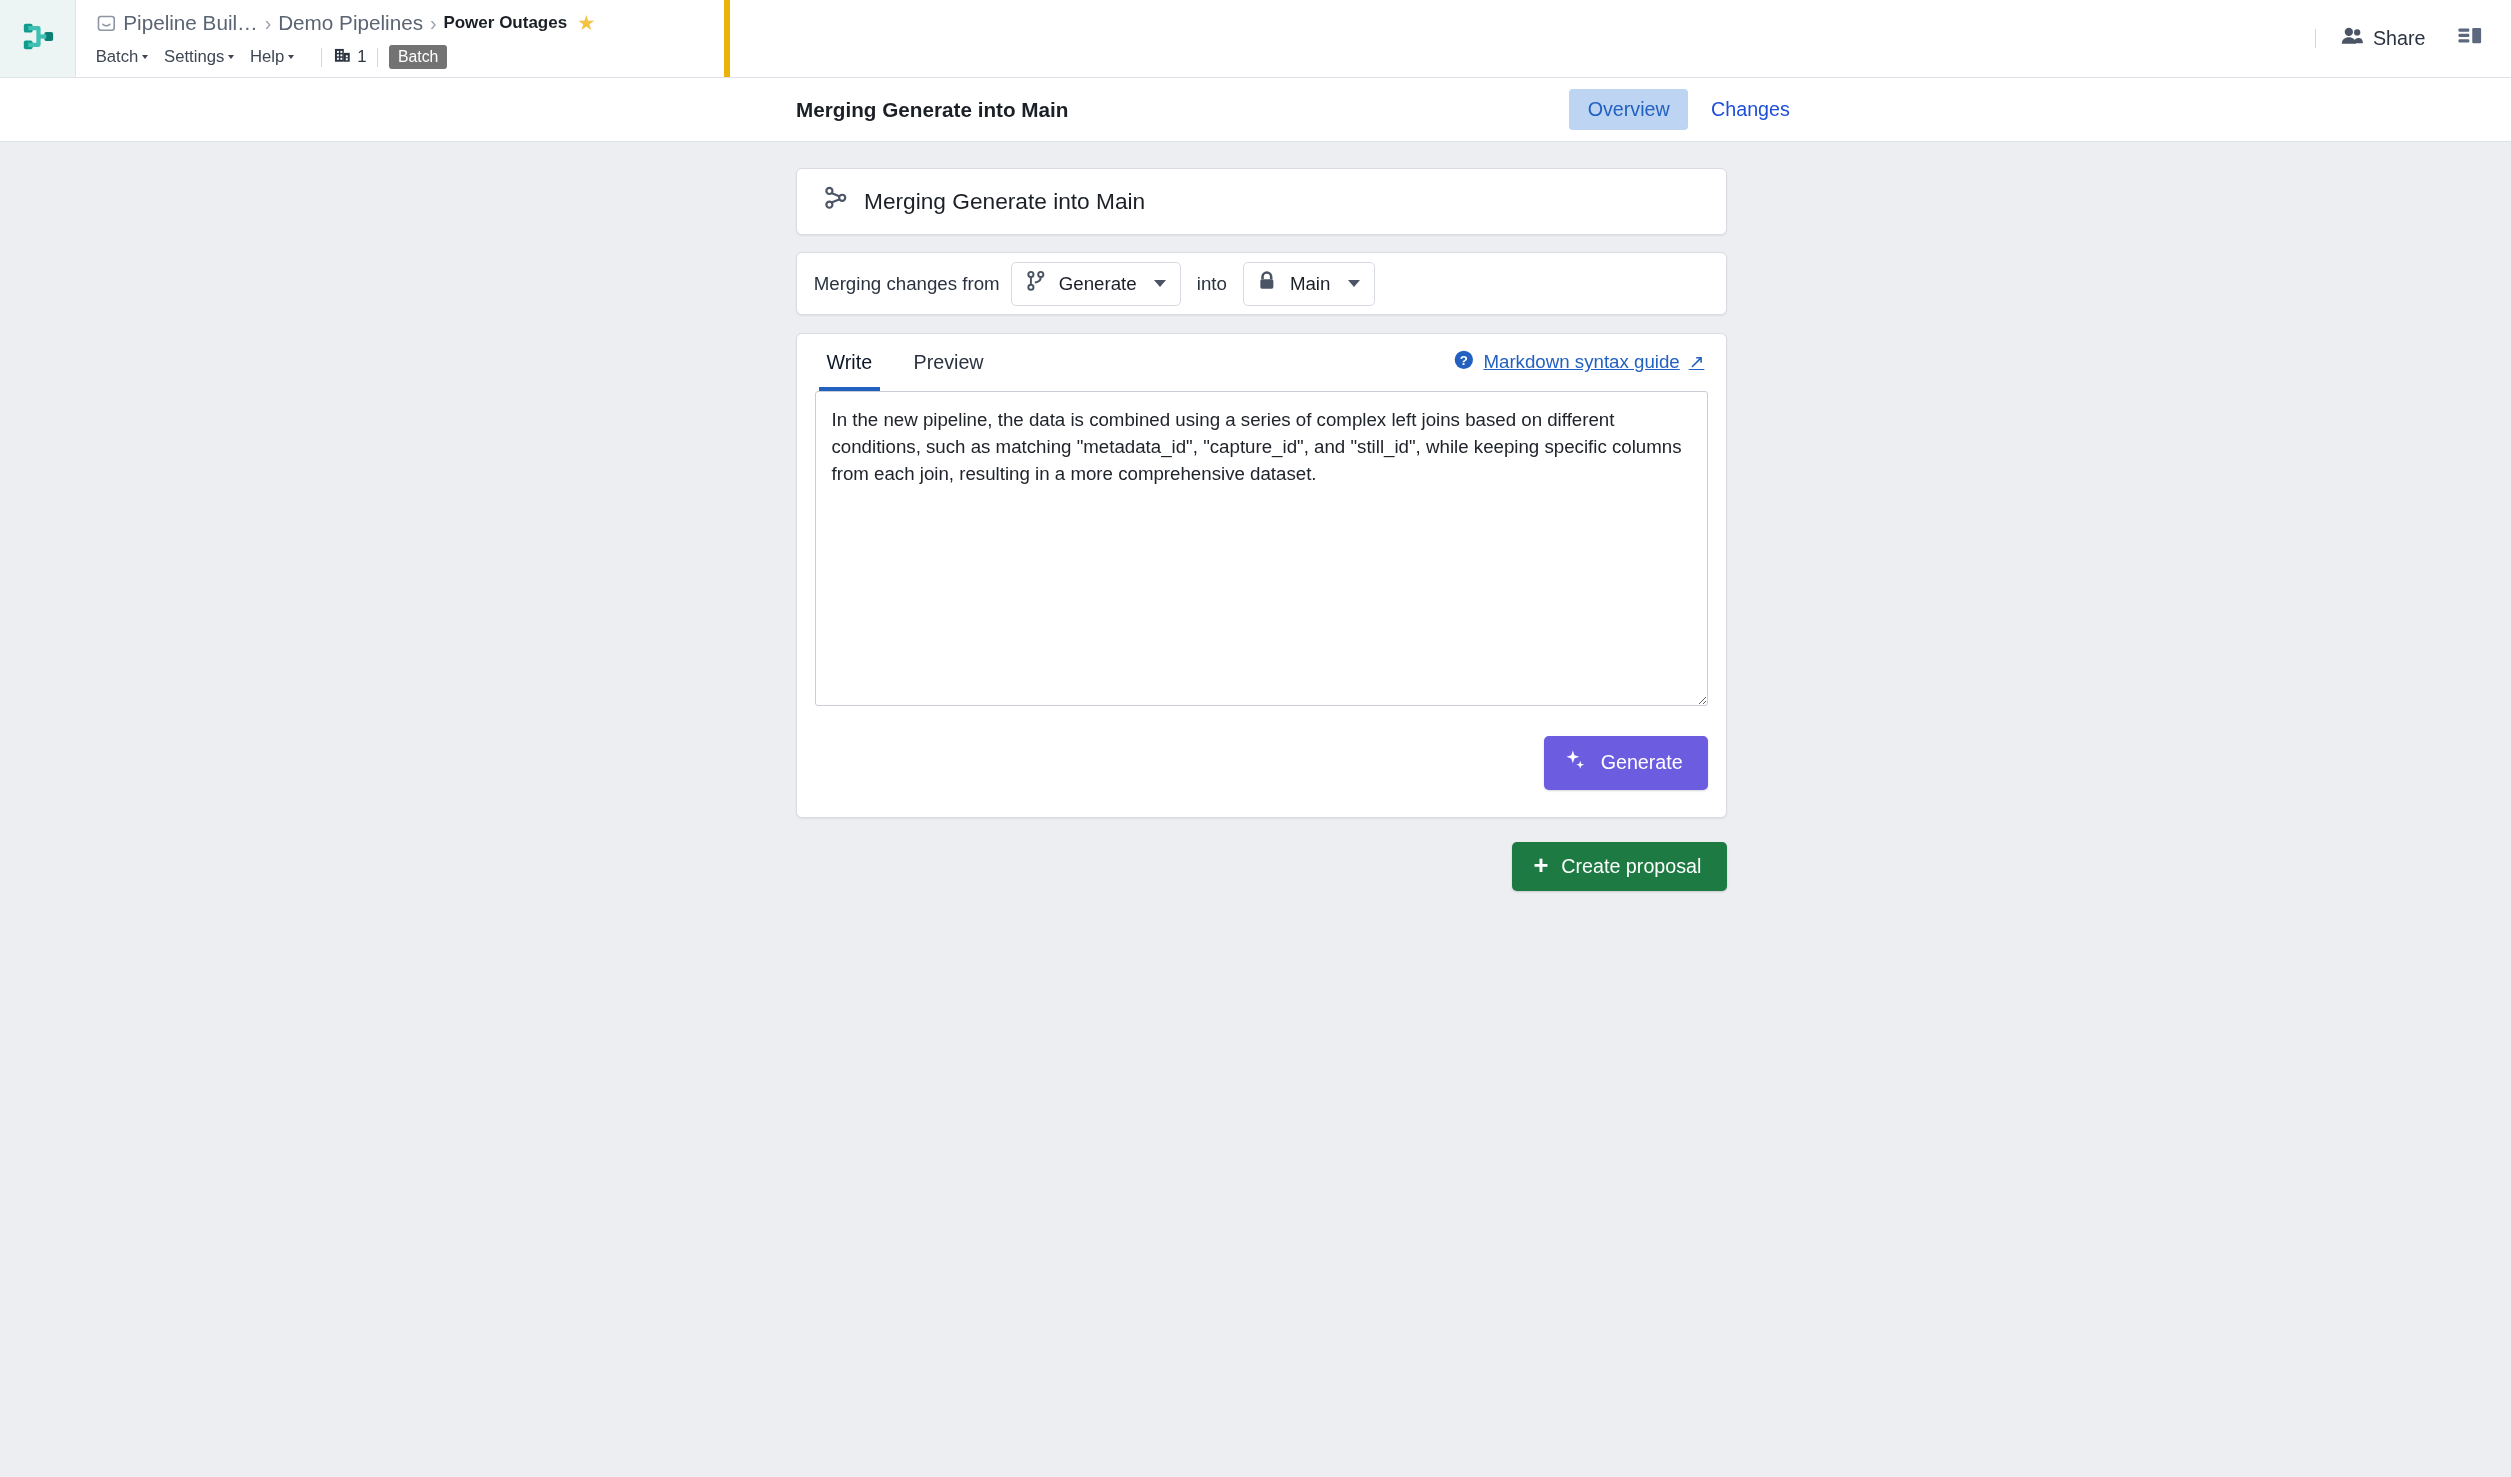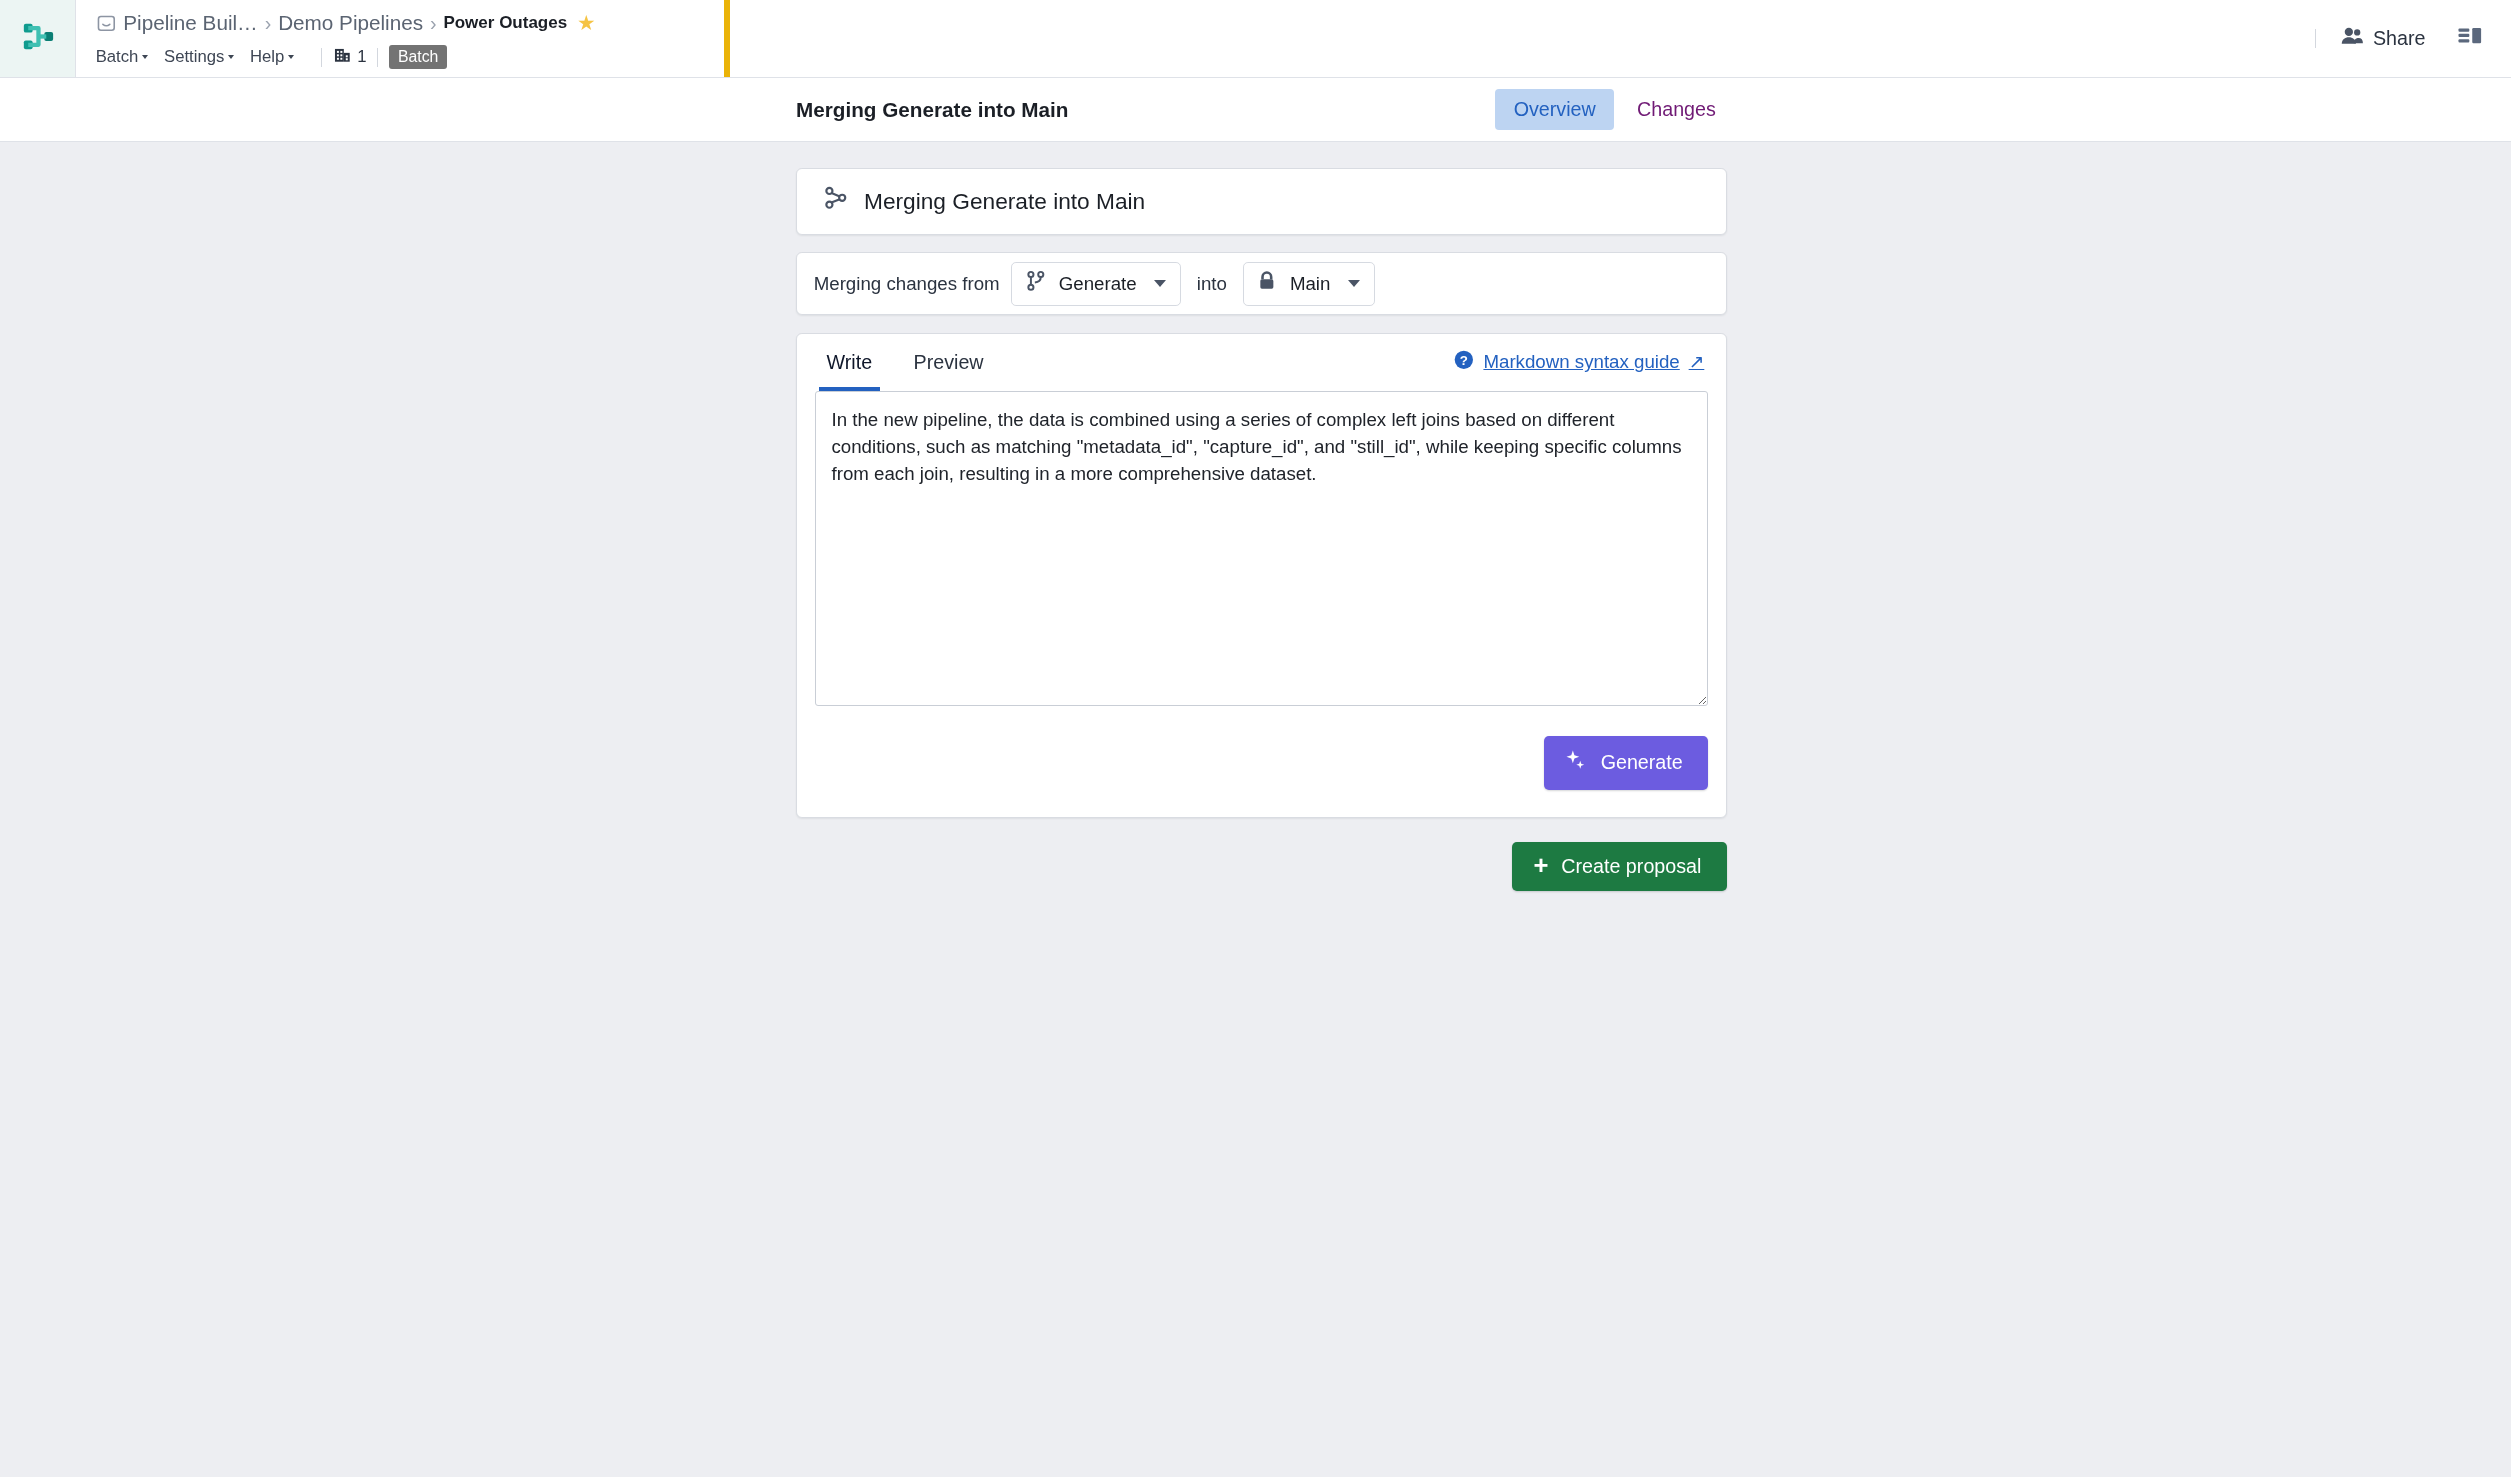--- a/index.html
+++ b/index.html
@@ -169,28 +169,28 @@
   .subbar-title {
     position: absolute;
     left: 796px;
     font-size: 20.7px;
     font-weight: bold;
     color: #1b1f26;
     white-space: nowrap;
   }
   .segmented {
     position: absolute;
-    left: 1495px;
+    left: 1569px;
     display: flex;
     align-items: center;
     gap: 3.9px;
   }
   .seg-btn {
     font-size: 19.7px;
-    color: #701a75;
+    color: #1d4ed8;
     padding: 8.9px 18.7px;
     border-radius: 3.9px;
     white-space: nowrap;
   }
   .seg-btn.active {
     background: #bdd4f2;
     color: #2361c0;
   }
 
   

